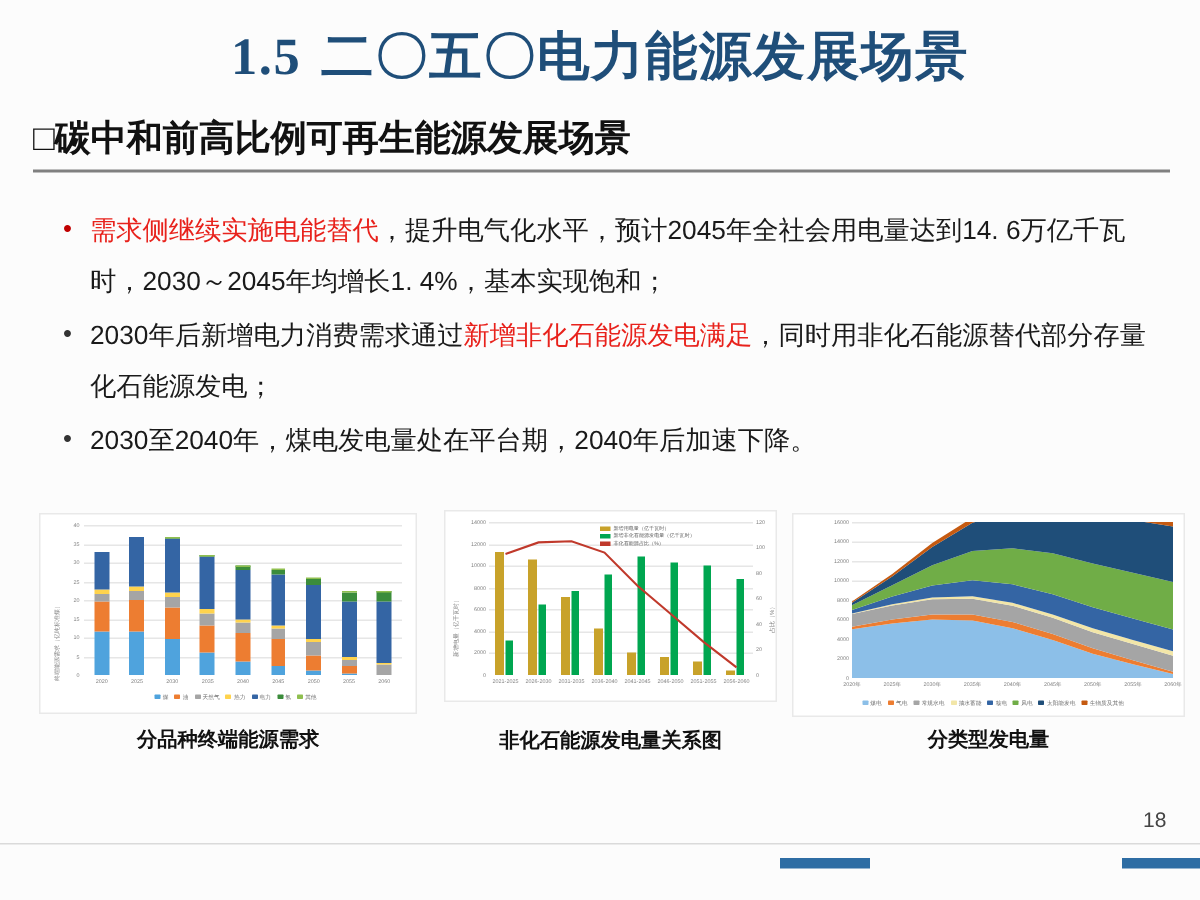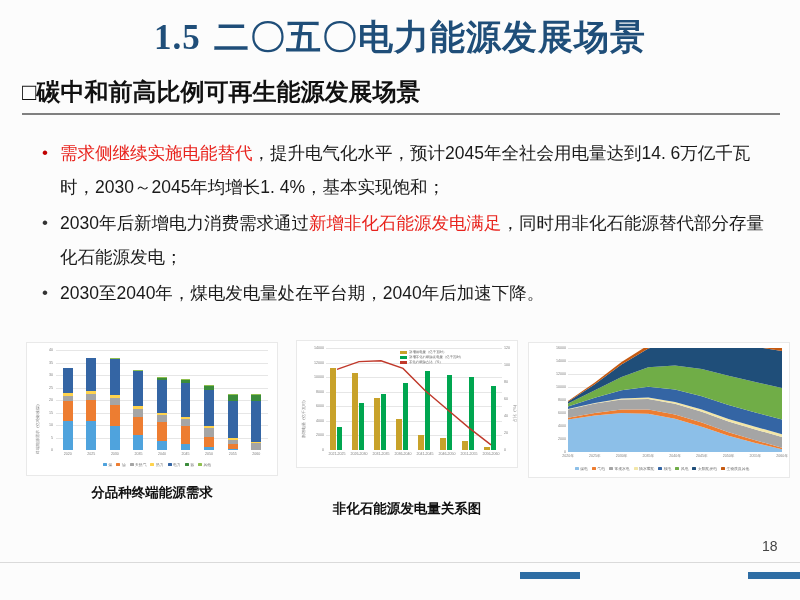--- a/index.html
+++ b/index.html
@@ -388,21 +388,21 @@
           </div>
           <div style="display: flex; align-items: center; gap: 2px; font-size: 3.4px; color: rgb(96, 96, 96); white-space: nowrap; line-height: 5px;">
             <span style="width: 7px; height: 2.6px; flex: 0 0 auto; background: rgb(0, 166, 80);"></span>
             <span>新增非化石能源发电量（亿千瓦时）</span>
           </div>
           <div style="display: flex; align-items: center; gap: 2px; font-size: 3.4px; color: rgb(96, 96, 96); white-space: nowrap; line-height: 5px;">
             <span style="width: 7px; height: 2.6px; flex: 0 0 auto; background: rgb(192, 57, 43);"></span>
             <span>非化石能源占比（%）</span>
           </div>
         </div>
-      <div class="chart-caption" style="left:0;top:160px;width:222px;">非化石能源发电量关系图</div>
+      <div class="chart-caption" style="left:0;top:145px;width:222px;">非化石能源发电量关系图</div>
     </div>
 
     <div class="chart-box" style="left:528px;top:4px;width:262px;height:140px;">
       <div class="frame" style="left:0;top:0;width:260px;height:134px;"></div>
       <div id="c3-plot" class="plot" style="left:40px;top:6px;width:214px;height:104px;">
           <div class="gridline" style="top: 87.5%;"></div>
           <div class="gridline" style="top: 75%;"></div>
           <div class="gridline" style="top: 62.5%;"></div>
           <div class="gridline" style="top: 50%;"></div>
           <div class="gridline" style="top: 37.5%;"></div>
@@ -469,20 +469,21 @@
           </div>
           <div class="legend-item">
             <span class="legend-swatch" style="background: rgb(31, 78, 121);"></span>
             <span>太阳能发电</span>
           </div>
           <div class="legend-item">
             <span class="legend-swatch" style="background: rgb(197, 90, 17);"></span>
             <span>生物质及其他</span>
           </div>
         </div>
+      <div class="chart-caption" style="left:0;top:142px;width:262px;">分类型发电量</div>
     </div>
 
   </div>
 
   <div class="footer-line"></div>
   <div class="footer-bar-left"></div>
   <div class="footer-bar-right"></div>
   <div class="page-num">18</div>
 
 </div>

